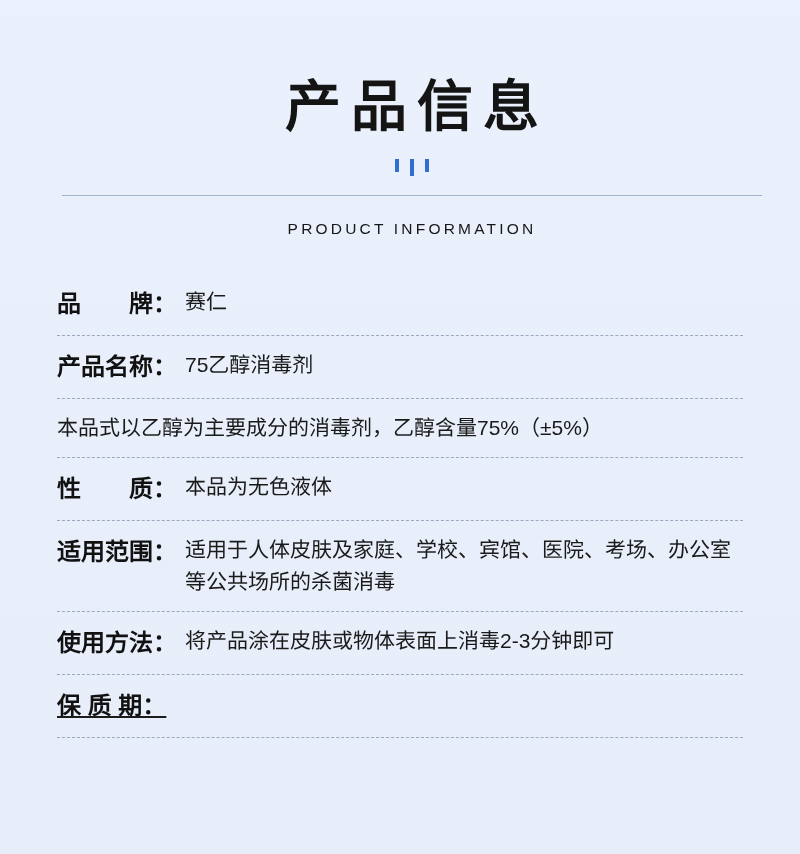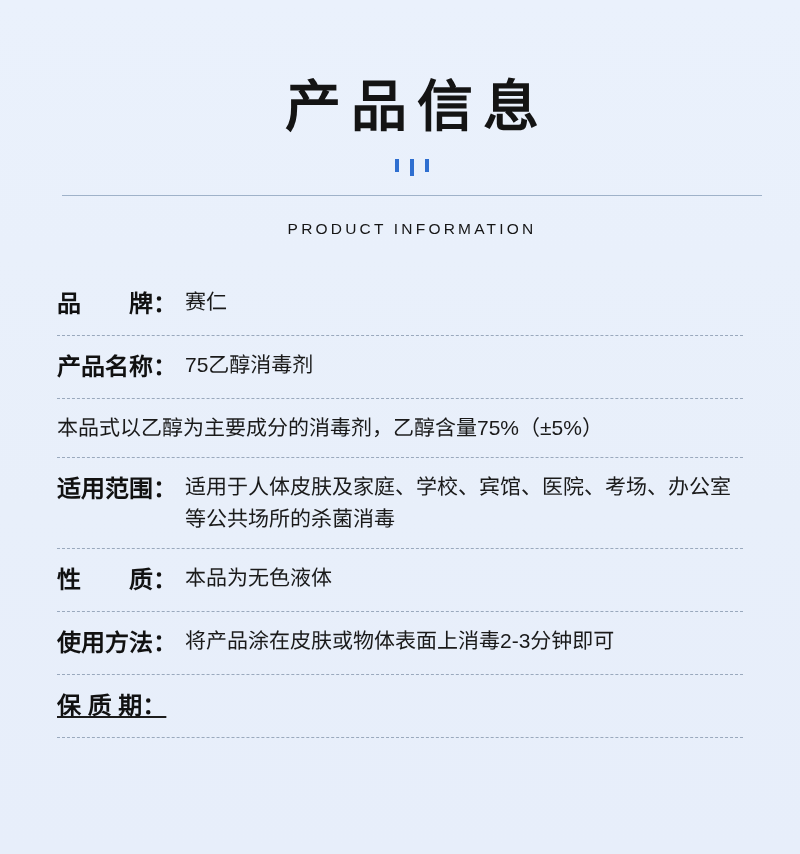--- a/index.html
+++ b/index.html
@@ -132,26 +132,26 @@
       <div class="value">赛仁</div>
     </div>
     <div class="row">
       <div class="label">产品名称：</div>
       <div class="value">75乙醇消毒剂</div>
     </div>
     <div class="row">
       <div class="value">本品式以乙醇为主要成分的消毒剂，乙醇含量75%（±5%）</div>
     </div>
     <div class="row">
+      <div class="label">性　　质：</div>
+      <div class="value">本品为无色液体</div>
+    </div>
+    <div class="row">
       <div class="label">适用范围：</div>
       <div class="value">适用于人体皮肤及家庭、学校、宾馆、医院、考场、办公室等公共场所的杀菌消毒</div>
-    </div>
-    <div class="row">
-      <div class="label">性　　质：</div>
-      <div class="value">本品为无色液体</div>
     </div>
     <div class="row">
       <div class="label">使用方法：</div>
       <div class="value">将产品涂在皮肤或物体表面上消毒2-3分钟即可</div>
     </div>
     <div class="row">
       <div class="label">保 质 期：</div>
     </div>
   </div>
 

